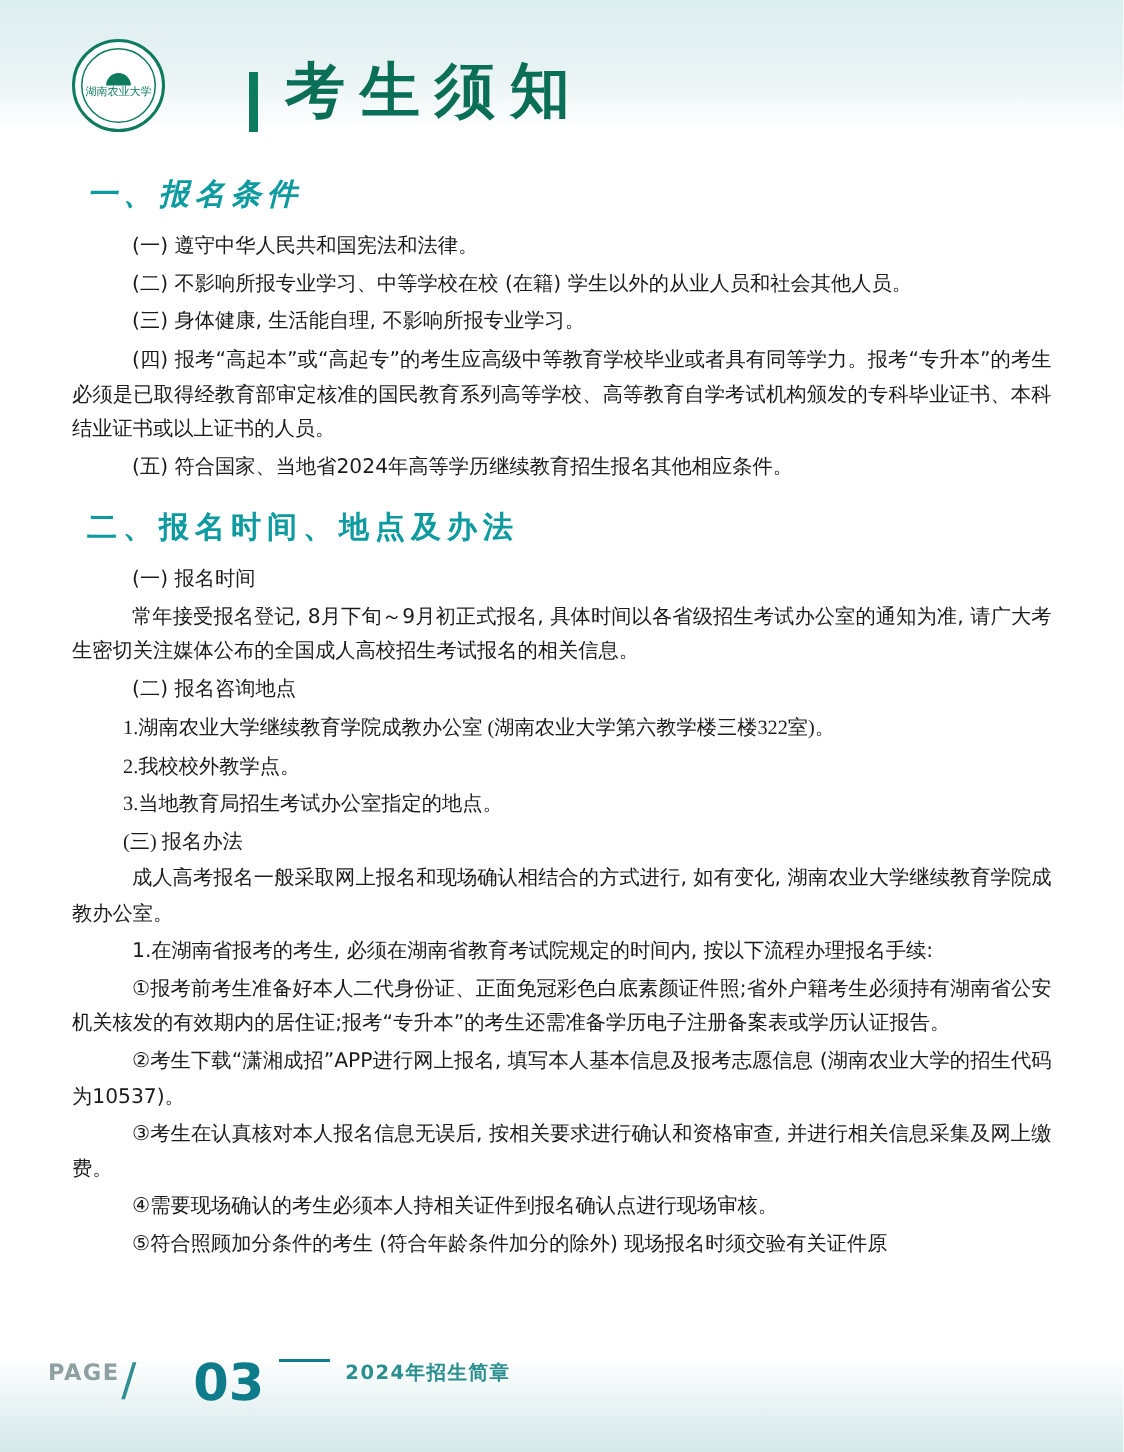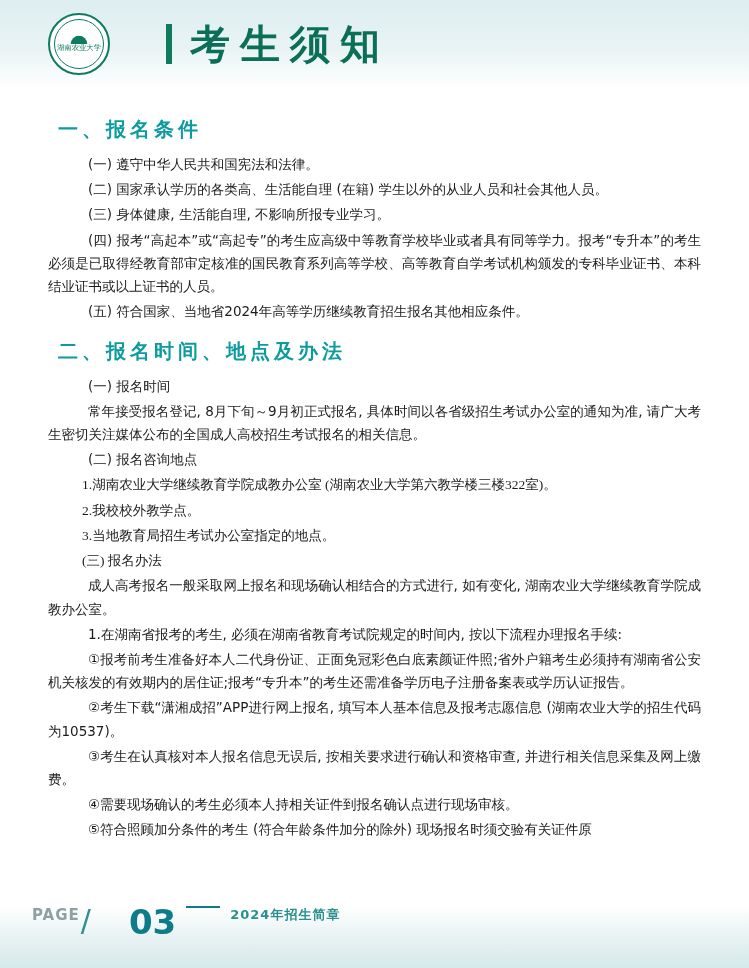--- a/index.html
+++ b/index.html
@@ -16,21 +16,21 @@
   }
 
   
   .header {
     position: relative;
     height: 88px;
     background: linear-gradient(to bottom, #ddeef0 0%, #e9f3f4 55%, #ffffff 100%);
   }
   .header-inner {
     display: flex;
-    align-items: center;
+    align-items: flex-end;
     height: 88px;
     padding-left: 48px;
     box-sizing: border-box;
   }
   .logo {
     width: 58px;
     height: 58px;
     border-radius: 50%;
     border: 2px solid #0e7b5f;
     background: #ffffff;
@@ -86,21 +86,21 @@
     box-sizing: border-box;
   }
   .section-heading {
     font-size: 20px;
     font-weight: bold;
     color: #0e9ba0;
     letter-spacing: 4px;
     margin: 14px 0 10px 10px;
     font-family: "DejaVu Serif", "Liberation Serif", serif;
   }
-  .section-heading.first { margin-top: 6px; }
+  .section-heading.first { margin-top: 6px; font-style: italic; }
 
   p.para {
     font-size: 13.5px;
     color: #1b1b1b;
     line-height: 1.72;
     margin: 0 0 2px 0;
     text-align: justify;
     text-justify: inter-ideograph;
   }
   p.indent1 { text-indent: 0; padding-left: 40px; }
@@ -172,21 +172,21 @@
     </div>
     <div class="title-bar"></div>
     <div class="page-title">考生须知</div>
   </div>
 </div>
 
 <div class="content">
 
   <div class="section-heading first">一、报名条件</div>
   <p class="para indent1">(一) 遵守中华人民共和国宪法和法律。</p>
-  <p class="para indent1">(二) 国家承认学历的各类高、生活能自理 (在籍) 学生以外的从业人员和社会其他人员。</p>
+  <p class="para indent1">(二) 不影响所报专业学习、中等学校在校 (在籍) 学生以外的从业人员和社会其他人员。</p>
   <p class="para indent1">(三) 身体健康, 生活能自理, 不影响所报专业学习。</p>
   <p class="para hang">(四) 报考“高起本”或“高起专”的考生应高级中等教育学校毕业或者具有同等学力。报考“专升本”的考生必须是已取得经教育部审定核准的国民教育系列高等学校、高等教育自学考试机构颁发的专科毕业证书、本科结业证书或以上证书的人员。</p>
   <p class="para indent1">(五) 符合国家、当地省2024年高等学历继续教育招生报名其他相应条件。</p>
 
   <div class="section-heading">二、报名时间、地点及办法</div>
   <p class="para indent1">(一) 报名时间</p>
   <p class="para hang">常年接受报名登记, 8月下旬～9月初正式报名, 具体时间以各省级招生考试办公室的通知为准, 请广大考生密切关注媒体公布的全国成人高校招生考试报名的相关信息。</p>
   <p class="para indent1">(二) 报名咨询地点</p>
   <p class="para indent2">1.湖南农业大学继续教育学院成教办公室 (湖南农业大学第六教学楼三楼322室)。</p>
   <p class="para indent2">2.我校校外教学点。</p>

